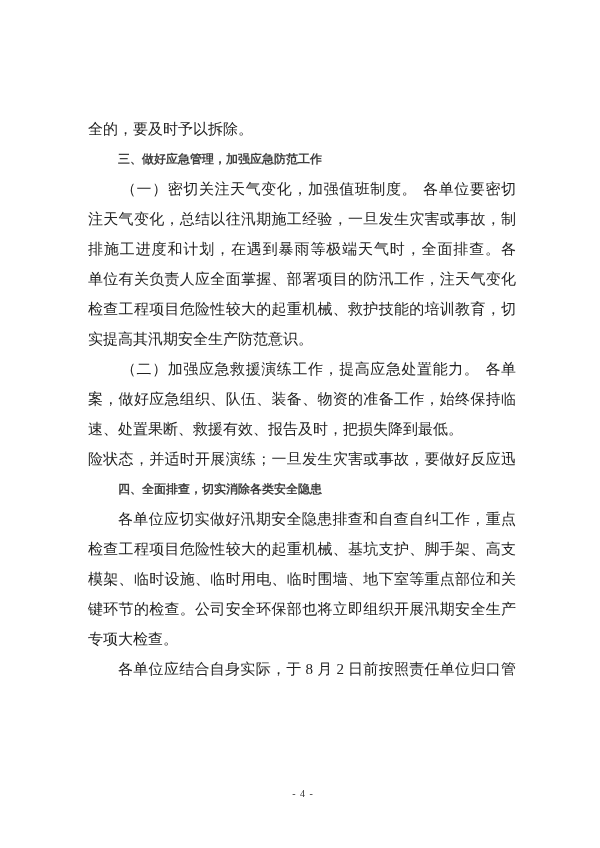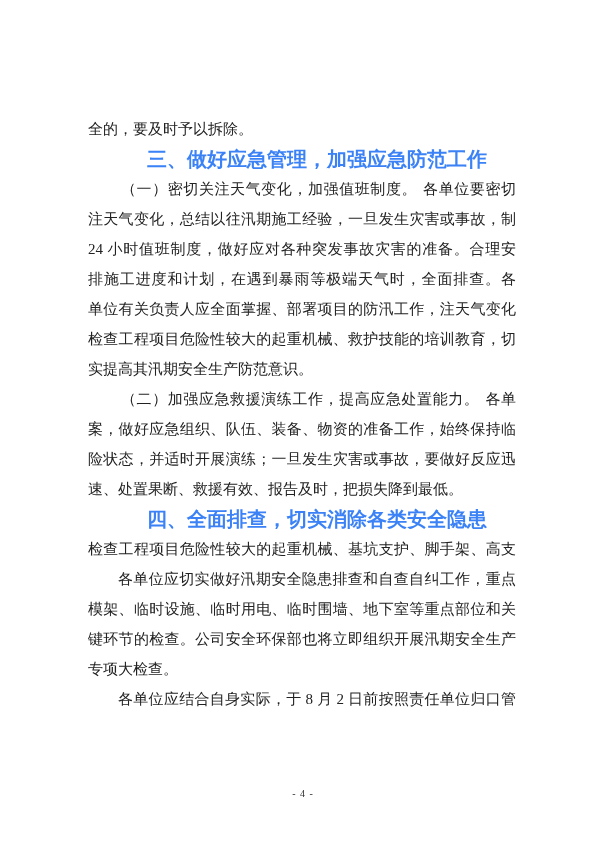--- a/index.html
+++ b/index.html
@@ -36,23 +36,22 @@
     text-align: justify;
     text-align-last: justify;
     text-justify: inter-ideograph;
   }
   .indent {
     text-indent: 30px;
   }
   .heading {
     font-family: "Liberation Sans", sans-serif;
     font-weight: 700;
-    font-size: 20px;
-    color: #3b82f6;
-    text-align: center;
+    font-size: 12px;
+    color: #404040;
   }
   .lead {
     font-weight: 400;
   }
   .footer {
     position: absolute;
     left: 0;
     top: 781px;
     width: 600px;
     text-align: center;
@@ -69,36 +68,35 @@
 <div class="page">
   <div class="text-block">
 
     <div class="line">全的，要及时予以拆除。</div>
 
     <div class="line heading indent">三、做好应急管理，加强应急防范工作</div>
 
     <div class="line fill indent"><span class="lead">（一）密切关注天气变化，加强值班制度。</span><span>各单位要密切关</span></div>
 
     <div class="line fill">注天气变化，总结以往汛期施工经验，一旦发生灾害或事故，制定</div>
-    <div class="line fill">24 小时值班制度，做好应对各种突发事故灾害的准备。合理安</div>
     <div class="line fill">排施工进度和计划，在遇到暴雨等极端天气时，全面排查。各</div>
     <div class="line fill">单位有关负责人应全面掌握、部署项目的防汛工作，注天气变化</div>
     <div class="line fill">检查工程项目危险性较大的起重机械、救护技能的培训教育，切</div>
     <div class="line">实提高其汛期安全生产防范意识。</div>
 
     <div class="line fill indent"><span class="lead">（二）加强应急救援演练工作，提高应急处置能力。</span><span>各单位</span></div>
 
     <div class="line fill">案，做好应急组织、队伍、装备、物资的准备工作，始终保持临</div>
+    <div class="line">速、处置果断、救援有效、报告及时，把损失降到最低。</div>
     <div class="line fill">险状态，并适时开展演练；一旦发生灾害或事故，要做好反应迅</div>
-    <div class="line">速、处置果断、救援有效、报告及时，把损失降到最低。</div>
 
     <div class="line heading indent">四、全面排查，切实消除各类安全隐患</div>
 
+    <div class="line fill indent">各单位应切实做好汛期安全隐患排查和自查自纠工作，重点</div>
     <div class="line fill">检查工程项目危险性较大的起重机械、基坑支护、脚手架、高支</div>
-    <div class="line fill indent">各单位应切实做好汛期安全隐患排查和自查自纠工作，重点</div>
     <div class="line fill">模架、临时设施、临时用电、临时围墙、地下室等重点部位和关</div>
     <div class="line fill">键环节的检查。公司安全环保部也将立即组织开展汛期安全生产</div>
     <div class="line">专项大检查。</div>
 
     <div class="line fill indent">各单位应结合自身实际，于 8 月 2 日前按照责任单位归口管</div>
 
   </div>
 
   <div class="footer">- 4 -</div>
 </div>

